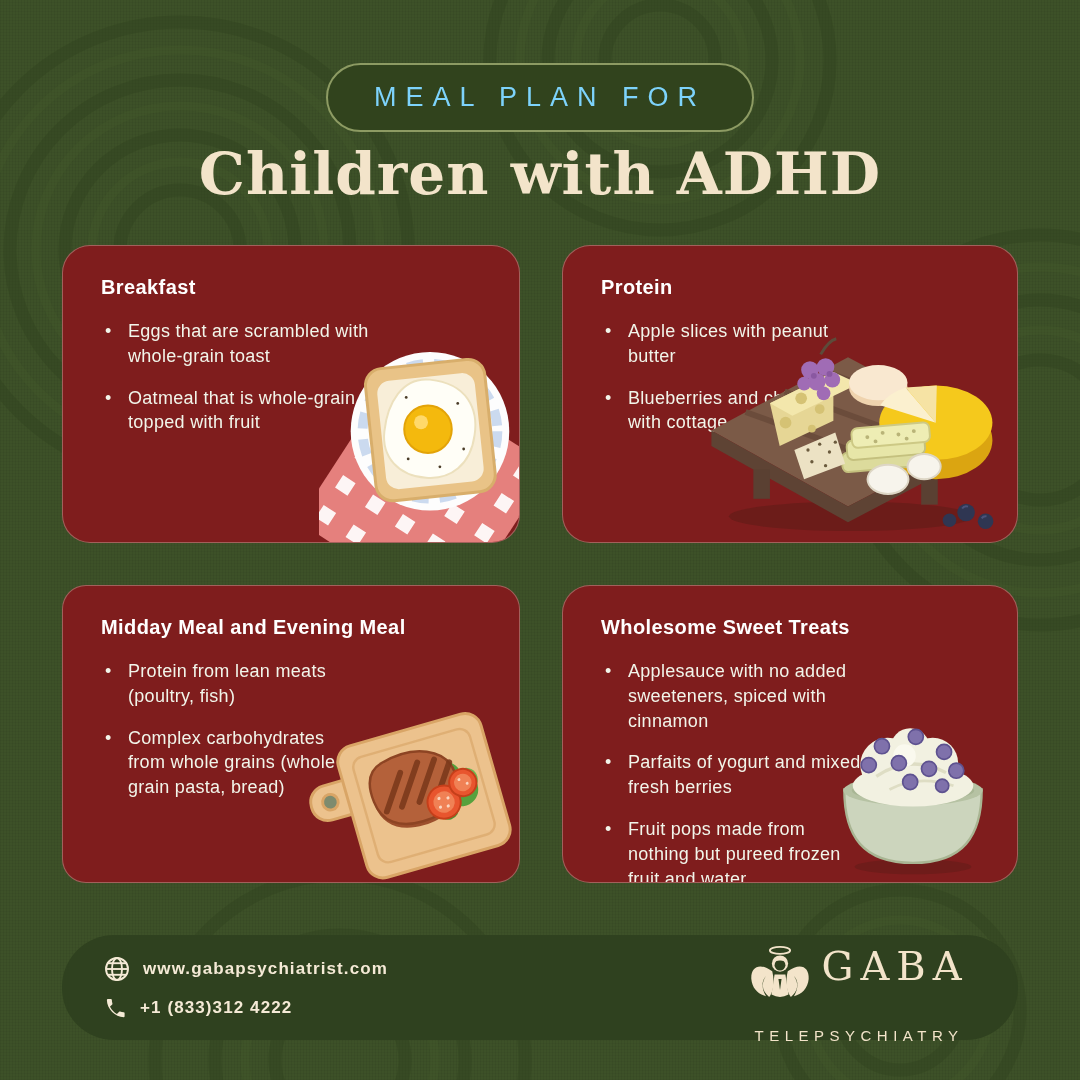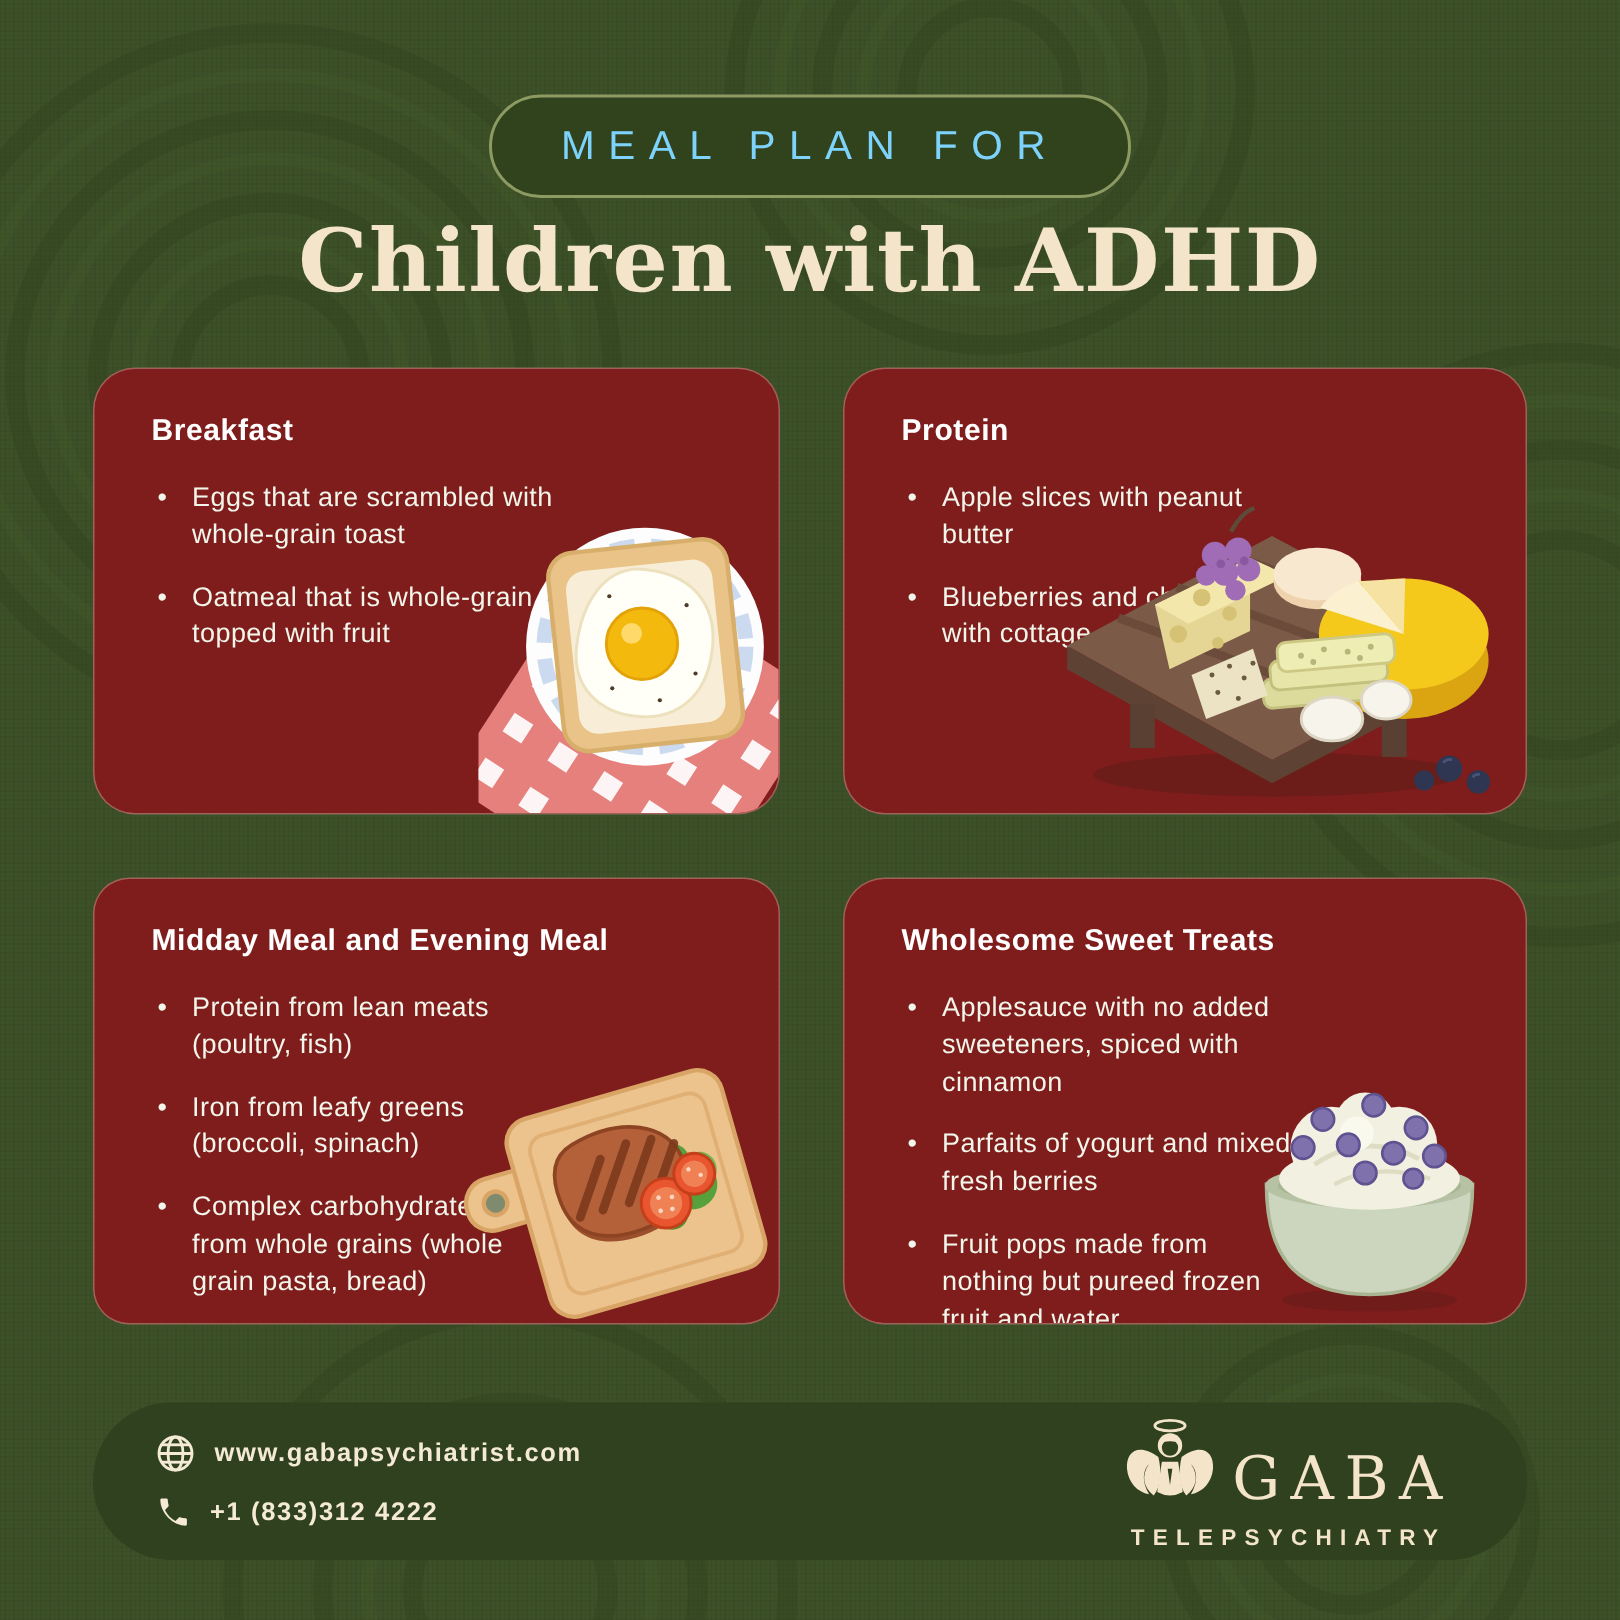--- a/index.html
+++ b/index.html
@@ -51,24 +51,24 @@
   .ill-yogurt { right:14px;  bottom:4px; }
 
   
   .footer { position:absolute; left:62px; top:935px; width:956px; height:105px;
     background:#2f411f; border-radius:52px; }
   .contact { position:absolute; left:42px; top:0; height:100%; display:flex;
     flex-direction:column; justify-content:center; gap:15px; }
   .contact-row { display:flex; align-items:center; gap:13px; color:#f5ead6;
     font-size:17px; font-weight:700; letter-spacing:1.1px; }
   .brand { position:absolute; right:34px; top:8px; width:250px; text-align:center; }
-  .brand-top { display:flex; align-items:flex-end; justify-content:center; gap:10px; }
+  .brand-top { display:flex; align-items:flex-start; justify-content:center; gap:10px; }
   .brand-name { font-family:"DejaVu Serif",serif; color:#f3e4ca; font-size:40px;
     letter-spacing:7px; font-weight:400; }
-  .brand-tagline { margin-top:8px; color:#f3e4ca; font-size:15px; letter-spacing:5.5px; font-weight:700; }
+  .brand-tagline { margin-top:18px; color:#f3e4ca; font-size:15px; letter-spacing:5.5px; font-weight:400; }
 </style>
 </head>
 <body>
 
 <div class="texture"></div>
 
 <svg class="swirls" width="1080" height="1080">
   <g fill="none" stroke="#31431f" stroke-opacity=".45" stroke-width="13">
     <circle cx="180" cy="250" r="60"></circle>
       <circle cx="180" cy="250" r="115"></circle>
@@ -223,21 +223,20 @@
         </g>
     </svg>
   </div>
 
   <div class="card c3">
     <h3>Midday Meal and Evening Meal</h3>
     <div class="card-body">
       <div class="ill-spacer"></div>
       <ul>
           <li>Protein from lean meats (poultry, fish)</li>
-          <li>Iron from leafy greens (broccoli, spinach)</li>
           <li>Complex carbohydrates from whole grains (whole grain pasta, bread)</li>
         </ul>
     </div>
     <svg class="ill ill-steak" width="235" height="205" viewBox="0 0 240 210">
       <g transform="rotate(-16 120 105)">
         <rect x="14" y="78" width="56" height="36" rx="17" fill="#ecc28d" stroke="#d9a566" stroke-width="3"></rect>
         <circle cx="34" cy="96" r="8" fill="#7e8b6e" stroke="#d9a566" stroke-width="3"></circle>
         <rect x="52" y="46" width="152" height="140" rx="17" fill="#ecc28d" stroke="#d9a566" stroke-width="3"></rect>
         <rect x="66" y="60" width="124" height="112" rx="11" fill="none" stroke="#dcaa6e" stroke-width="2.5" opacity=".8"></rect>
         <path d="M150 118 a17 17 0 1 0 20 -14 a14 14 0 1 0 -26 6 a13 13 0 1 0 6 8 Z" fill="#57a13d"></path>

